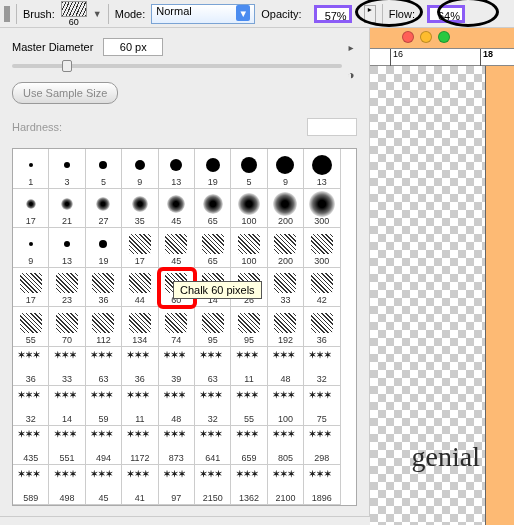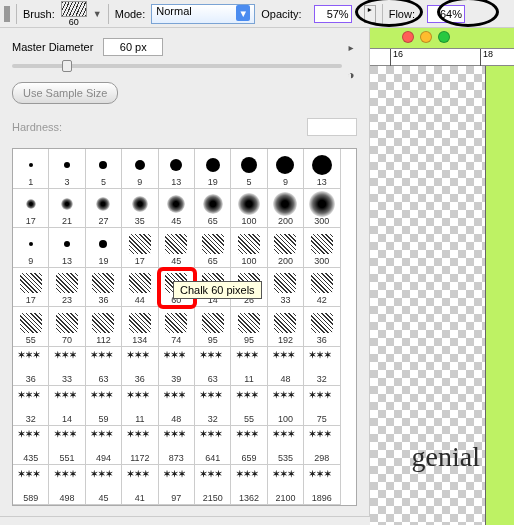--- a/index.html
+++ b/index.html
@@ -5,21 +5,21 @@
   * { box-sizing: border-box; margin: 0; padding: 0; font-family: Arial, sans-serif; }
   body { background: #ededed; width: 514px; height: 525px; overflow: hidden; position: relative; font-size: 11px; }
 
   .toolbar { display: flex; align-items: center; height: 28px; padding: 0 4px; background: #ededed; border-bottom: 1px solid #ccc; gap: 6px; }
   .divider { width: 1px; height: 20px; background: #bbb; }
   .brush-icon { display: flex; flex-direction: column; align-items: center; gap: 0; }
   .brush-sw { width: 26px; height: 16px; background: repeating-linear-gradient(115deg,#333 0 1px,#eee 1px 3px); border:1px solid #999; }
   .brush-lbl { font-size: 9px; }
   .mode-select { height: 20px; font-size: 11px; border: 1px solid #7aa3d4; background: linear-gradient(#fff,#e3efff); padding: 0 4px; width: 104px; }
   .mode-select .arrow { float: right; width: 14px; height: 16px; background: #4b8cf0; color:#fff; text-align:center; line-height:16px; border-radius:2px; margin-left:6px; }
-  .numbox { width: 38px; height: 18px; border: 1px solid #8b5cf6; background: #fff; text-align: right; padding-right: 2px; font-size: 11px; line-height:16px; display:inline-block;}
+  .numbox { width: 38px; height: 18px; border: 3px solid #8b5cf6; background: #fff; text-align: right; padding-right: 2px; font-size: 11px; line-height:16px; display:inline-block;}
   .spin { width:12px; height:18px; border:1px solid #aaa; background:#eee; display:inline-block; font-size:8px; line-height:8px; text-align:center; }
   .opacity-group, .flow-group { display:flex; align-items:center; gap:12px; position:relative; }
   .circle1 { position:absolute; left:355px; top:-3px; width:68px; height:30px; border:3px solid #000; border-radius:50%; pointer-events:none; z-index:20;}
   .circle2 { position:absolute; left:437px; top:-3px; width:62px; height:30px; border:3px solid #000; border-radius:50%; pointer-events:none; z-index:20;}
 
   .panel { position:absolute; left:0; top:28px; width:370px; background:#ededed; padding:10px 12px; border-right:1px solid #ccc; border-bottom:1px solid #ccc;}
   .row { display:flex; align-items:center; margin-bottom:8px; gap:10px;}
   .diam-input { width:60px; height:18px; border:1px solid #aaa; background:#fff; text-align:center; font-size:11px;}
   .slider { width:330px; height:4px; background:#ccc; border-radius:2px; position:relative; margin:6px 0 14px 0;}
   .slider .knob { position:absolute; left:50px; top:-4px; width:10px; height:12px; background:#eee; border:1px solid #888; border-radius:2px;}
@@ -41,21 +41,21 @@
   .tex { background: repeating-linear-gradient(45deg,#333 0 1px,#fff 1px 3px); border-radius:3px;}
   .scr { font-size:9px; color:#222; font-weight:bold; line-height:8px; word-break:break-all; overflow:hidden; width:26px; height:22px;}
   
   .picker-scroll::-webkit-scrollbar { width:16px;}
   .picker-scroll::-webkit-scrollbar-track { background:#e4ecf8; border-left:1px solid #bbb;}
   .picker-scroll::-webkit-scrollbar-thumb { background:linear-gradient(#b8d4fb,#7fb1f4); border:1px solid #6a9de0; border-radius:3px;}
 
   .red-sel { position:absolute; border:4px solid #f00; border-radius:6px; width:40px; height:42px; z-index:15; pointer-events:none;}
   .tooltip { position:absolute; background:#ffffe1; border:1px solid #555; padding:2px 6px; font-size:11px; z-index:16; white-space:nowrap;}
 
-  .canvas-area { position:absolute; left:370px; top:28px; right:0; bottom:0; background:#bef264;}
+  .canvas-area { position:absolute; left:370px; top:28px; right:0; bottom:0; background:#fdba74;}
   .win-dots { position:absolute; left:32px; top:3px; display:flex; gap:6px;}
   .wd { width:12px; height:12px; border-radius:50%; border:1px solid rgba(0,0,0,0.25);}
   .wd.r{background:#ff5f57;} .wd.y{background:#febc2e;} .wd.g{background:#28c840;}
   .ruler { position:absolute; left:0; top:20px; right:0; height:18px; background:#fff; border-bottom:1px solid #888; border-top:1px solid #888; font-size:9px; display:flex;}
   .ruler .tick { position:absolute; top:0; height:18px; border-left:1px solid #555; padding-left:2px;}
   .doc { position:absolute; left:0; top:38px; width:116px; bottom:0; background: repeating-conic-gradient(#fff 0 25%,#ccc 0 50%) 0 0/16px 16px; border-right:1px solid #666;}
   .sig { position:absolute; right:34px; bottom:52px; font-family:'Brush Script MT',cursive; font-size:28px; color:#2a2a2a;}
 </style>
 </head>
 <body>
@@ -531,21 +531,21 @@
           <div class="cell">
             <div class="sw">
               <div class="scr">✶✶✶</div>
             </div>
             <div class="lbl">659</div>
           </div>
           <div class="cell">
             <div class="sw">
               <div class="scr">✶✶✶</div>
             </div>
-            <div class="lbl">535</div>
+            <div class="lbl">805</div>
           </div>
           <div class="cell">
             <div class="sw">
               <div class="scr">✶✶✶</div>
             </div>
             <div class="lbl">298</div>
           </div>
           <div class="cell">
             <div class="sw">
               <div class="scr">✶✶✶</div>
@@ -617,17 +617,17 @@
 </div>
 
 <div class="canvas-area">
   <div class="win-dots">
     <div class="wd r"></div>
     <div class="wd y"></div>
     <div class="wd g"></div>
   </div>
   <div class="ruler">
     <div class="tick" style="left:20px;"><span>16</span></div>
-    <div class="tick" style="left:110px;"><span>18</span></div>
+    <div class="tick" style="left:110px;font-weight:bold;"><span>18</span></div>
   </div>
   <div class="doc"></div>
   <div class="sig">genial</div>
 </div>
 
 </body></html>

